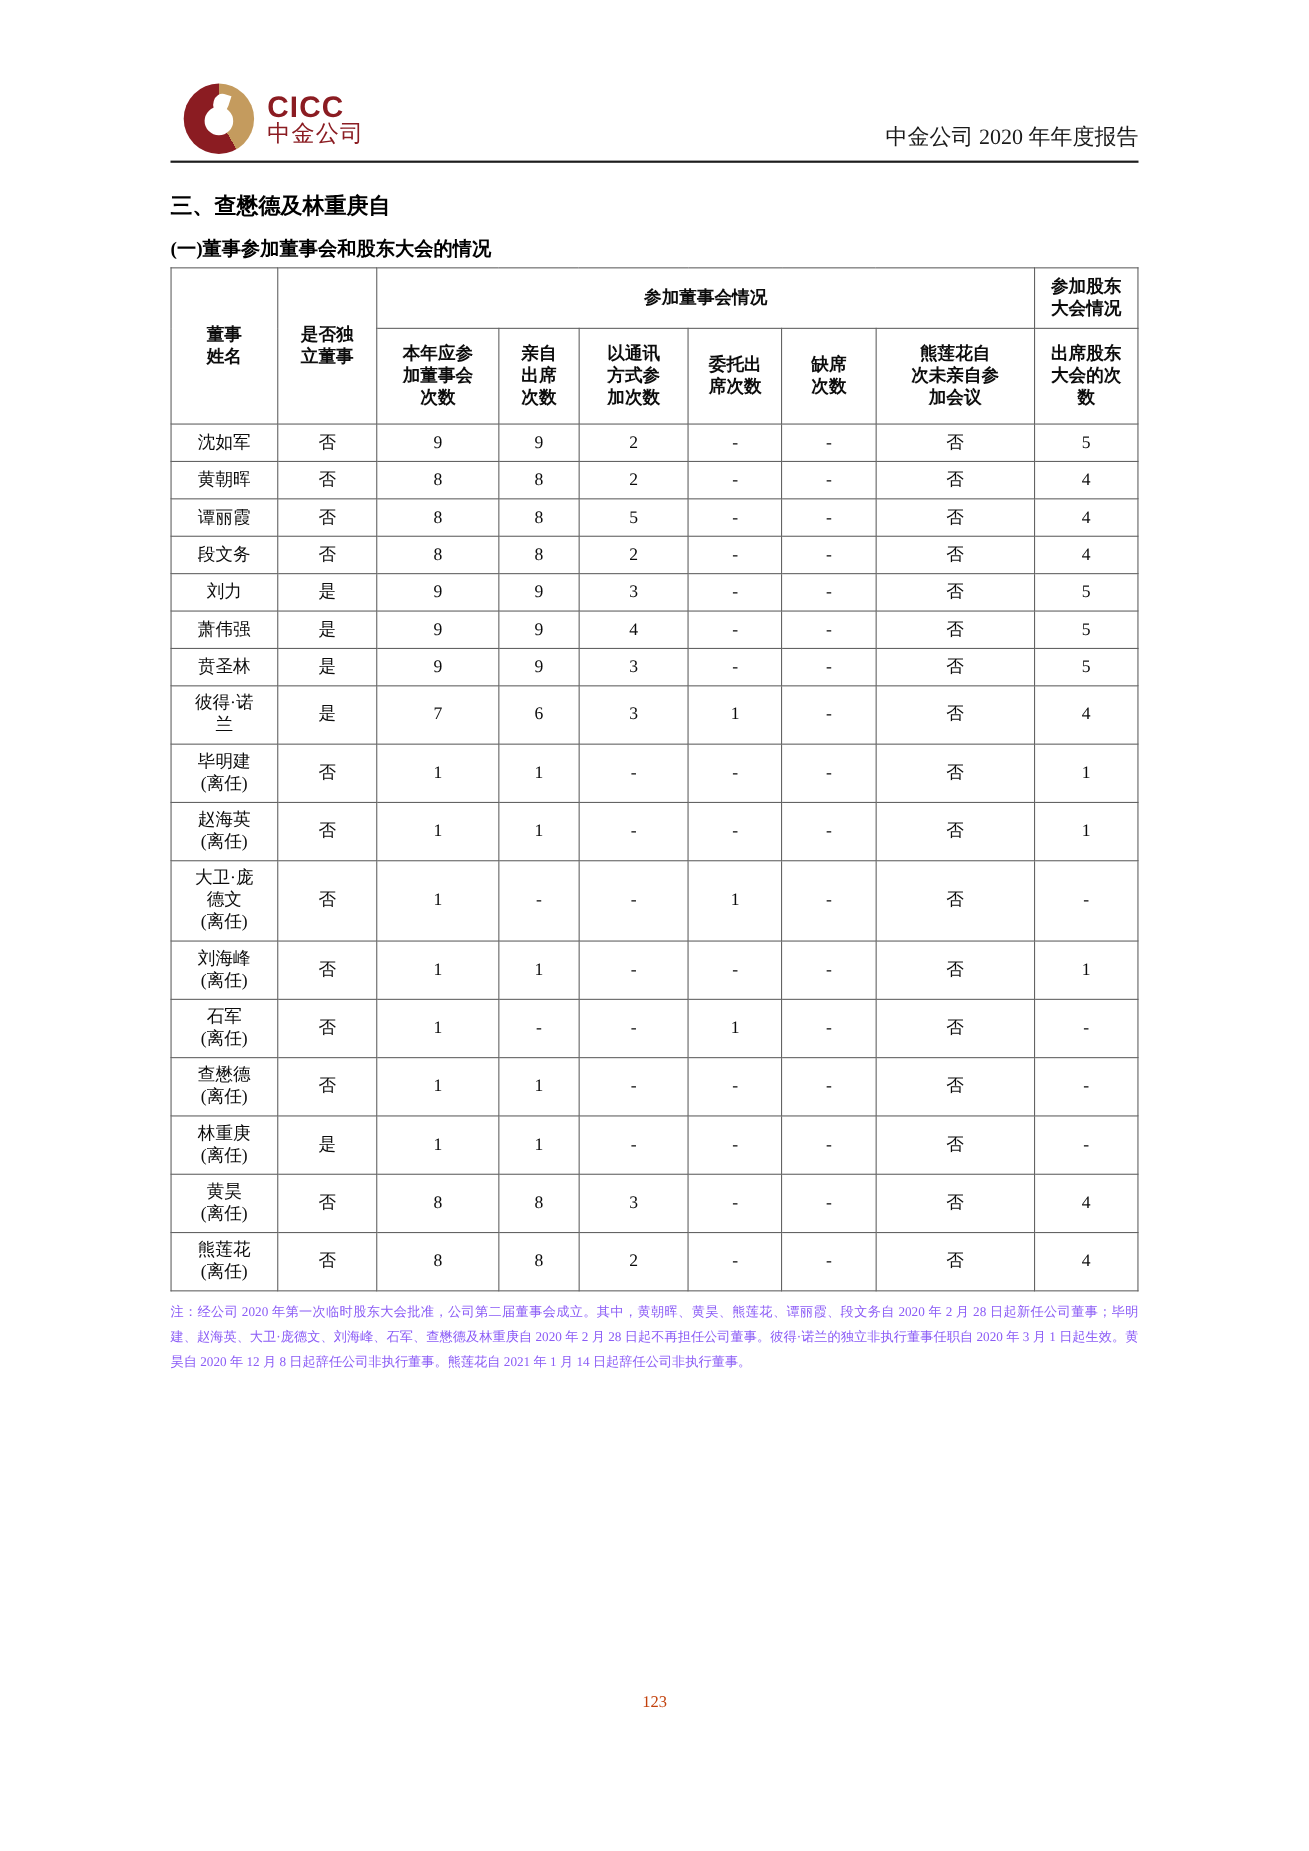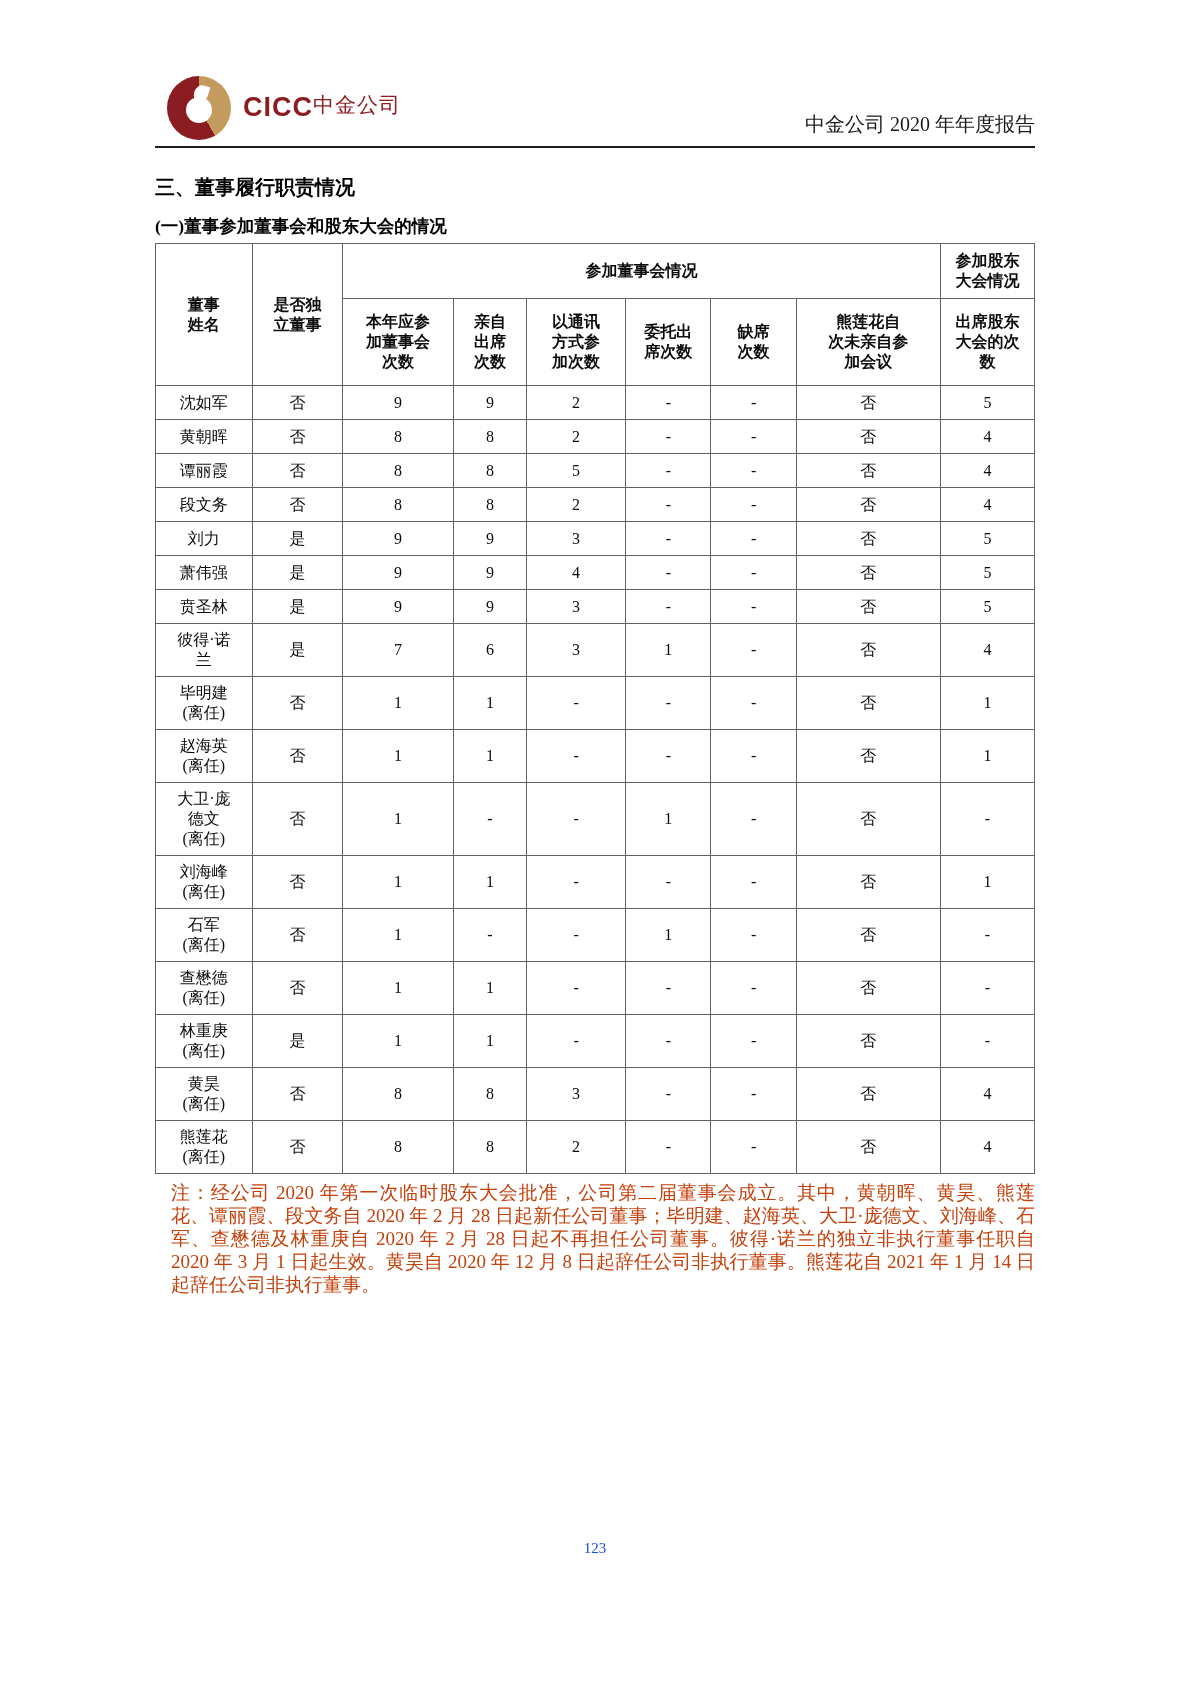--- a/index.html
+++ b/index.html
@@ -36,21 +36,21 @@
     background:#fff;left:19px;top:21px;
   }
   .logo-mark::after{
     content:"";position:absolute;
     width:14px;height:18px;
     background:#fff;
     border-radius:60% 0 60% 60%;
     left:27px;top:9px;
     transform:rotate(18deg);
   }
-  .logo-text{display:flex;line-height:1.02;}
+  .logo-text{display:flex;flex-direction:column;line-height:1.02;}
   .logo-en{
     font-family:"Liberation Sans", sans-serif;
     font-weight:bold;font-size:27px;letter-spacing:1px;color:var(--maroon);
   }
   .logo-cn{
     font-family:"Liberation Sans", sans-serif;
     font-weight:normal;font-size:21px;color:var(--maroon);letter-spacing:1px;
   }
   .report-title{
     font-size:20px;
@@ -103,32 +103,32 @@
     font-weight:bold;
   }
   table.directors thead tr.group-row th{height:42px;}
   table.directors thead tr.sub-row th{height:74px;}
   table.directors tbody td{height:21px;}
   col.c-name{width:11.0%} col.c-ind{width:10.3%}
   col.c1{width:12.6%} col.c2{width:8.3%} col.c3{width:11.3%}
   col.c4{width:9.7%} col.c5{width:9.7%} col.c6{width:16.4%} col.c7{width:10.7%}
   
   .note{
-    margin:7px 0 0 16px;
-    font-size:19px;
+    margin:7px 0 0 0;
+    font-size:12px;
     line-height:23px;
     text-align:justify;
-    color:#c2410c;
+    color:#8b5cf6;
   }
   
   .page-number{
     position:absolute;
     top:1540px;left:0;width:1190px;
     text-align:center;
-    font-size:15px;color:#1d4ed8;
+    font-size:15px;color:#c2410c;
   }
   :root{
     --maroon:#8B1C22;
     --gold:#C49B5E;
   }
 </style>
 </head>
 <body>
 
 <div class="content">
@@ -139,21 +139,21 @@
       <div class="logo-text">
         <span class="logo-en">CICC</span>
         <span class="logo-cn">中金公司</span>
       </div>
     </div>
     <div class="report-title">中金公司 2020 年年度报告</div>
   </header>
   <hr class="header-rule">
 
 
-  <h2 class="h-sec">三、董事履行职责情况</h2>
+  <h2 class="h-sec">三、查懋德及林重庚自</h2>
   <h3 class="h-sub">(一)董事参加董事会和股东大会的情况</h3>
 
   <table class="directors">
     <colgroup>
       <col class="c-name">
         <col class="c-ind">
       <col class="c1">
         <col class="c2">
         <col class="c3">
       <col class="c4">

